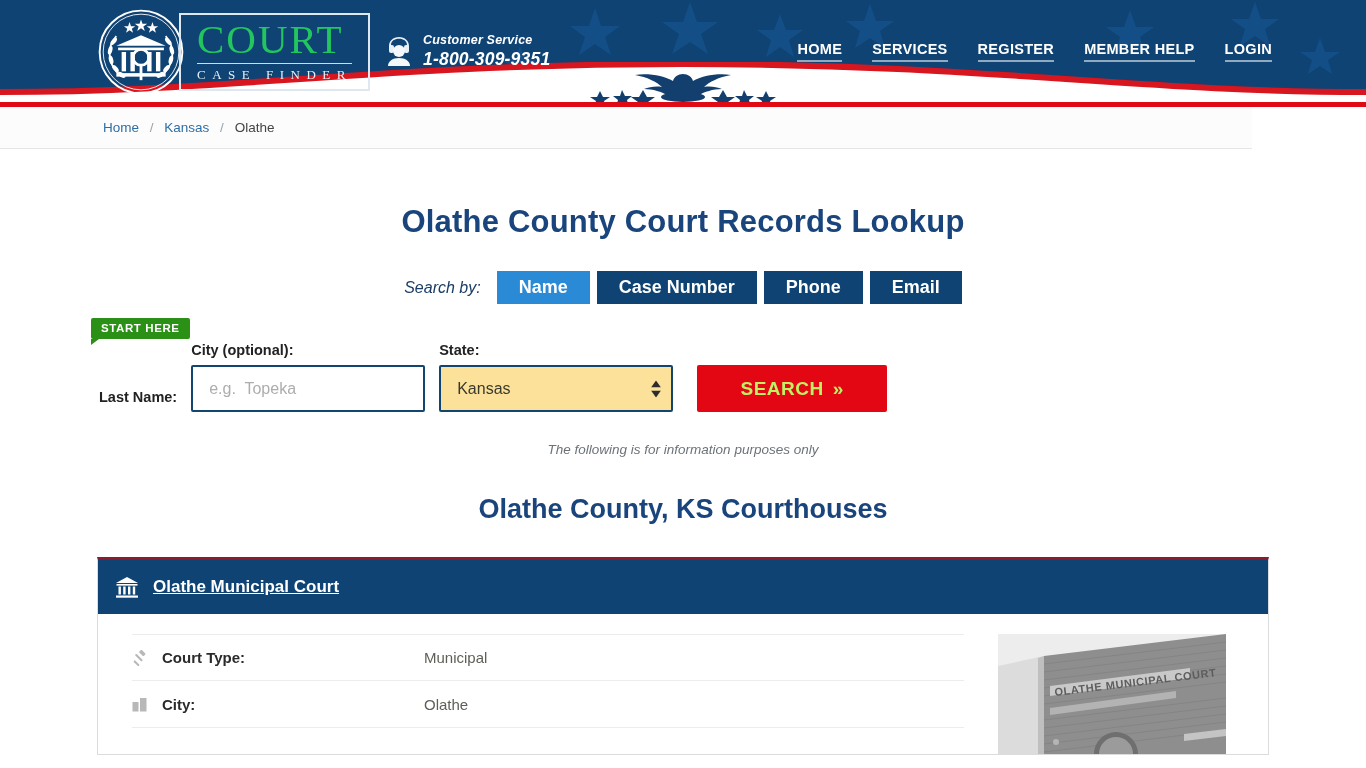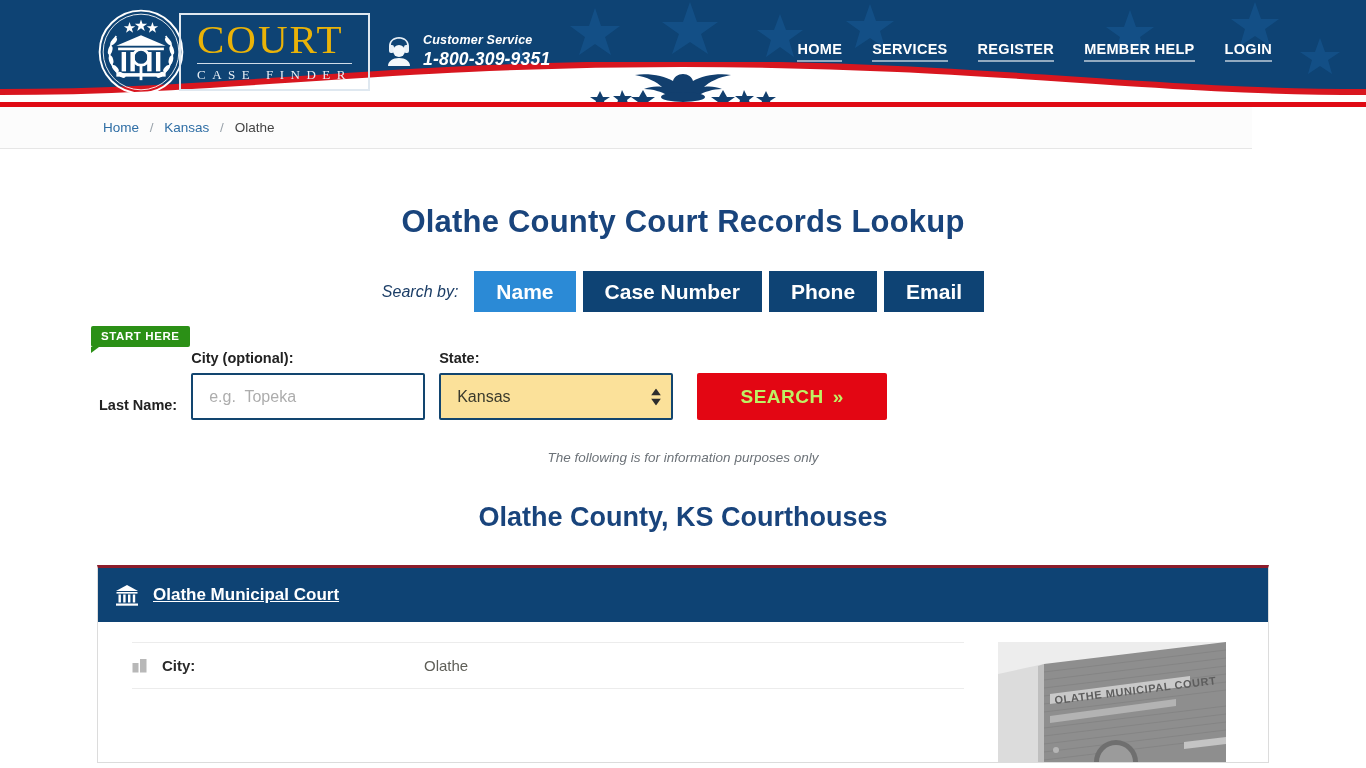--- a/index.html
+++ b/index.html
@@ -31,21 +31,21 @@
   }
   .seal { width: 88px; height: 88px; flex: none; }
   .logo-box {
     border: 2px solid #dfe8f0;
     padding: 4px 16px 6px 16px;
     margin-left: -6px;
   }
   .logo-court {
     font-family: "Liberation Serif", serif;
     font-size: 41px; letter-spacing: 2px;
-    color: #eab308; line-height: 1.0;
+    color: #22c55e; line-height: 1.0;
     font-weight: 400;
   }
   .logo-sub {
     border-top: 1px solid #cfdce8;
     margin-top: 3px; padding-top: 3px;
     font-family: "Liberation Serif", serif;
     font-size: 13px; letter-spacing: 6.5px;
     color: #e8eff6; text-align: center;
   }
 
@@ -106,22 +106,22 @@
     display: flex; align-items: center; justify-content: center;
     gap: 0; margin-top: 31px;
   }
   .searchby-label {
     font-size: 16px; font-weight: normal; font-style: italic;
     color: #1b3d66; margin-right: 16px;
   }
   .tabs { display: flex; gap: 7px; }
   .tab {
     background: #0e4374; color: #fff;
-    font-size: 21px; font-weight: bold;
-    padding: 8px 22px; height: 41px;
+    font-size: 18px; font-weight: bold;
+    padding: 8px 22px; height: 33px;
     display: flex; align-items: center; justify-content: center;
     cursor: pointer; border: none;
     font-family: "Liberation Sans", sans-serif;
   }
   .tab.active { background: #2b8ad6; }
 
   
   .form-zone { position: relative; margin-top: 8px; height: 110px; }
   .start-here {
     position: absolute; left: 91px; top: 6px;
@@ -428,20 +428,33 @@
         <rect x="17.8" y="11.5" width="2.4" height="8" fill="#ffffff"></rect>
         <rect x="1" y="20.5" width="22" height="2.2" fill="#ffffff"></rect>
       </svg>
       <a class="card-head-link" href="#">Olathe Municipal Court</a>
     </div>
 
     <div class="card-body">
 
       <div class="card-details">
 
+        <div class="det-row">
+          <span class="det-icon">
+            <svg width="16" height="16" viewBox="0 0 16 16">
+              <g fill="#b8b8b8">
+                <rect x="7.2" y="1.2" width="6.2" height="3.6" rx="1" transform="rotate(45 10.3 3)"></rect>
+                <rect x="2.2" y="6.6" width="9.4" height="2.1" rx="1" transform="rotate(45 6.9 7.6)"></rect>
+                <rect x="1" y="12.2" width="7" height="2" rx="1" transform="rotate(45 4.5 13.2)"></rect>
+              </g>
+            </svg>
+          </span>
+          <span class="det-label">Court Type:</span>
+          <span class="det-value">Municipal</span>
+        </div>
 
 
         <div class="det-row">
           <span class="det-icon">
             <svg width="15" height="15" viewBox="0 0 15 15">
               <g fill="#b8b8b8">
                 <rect x="0.5" y="5" width="6" height="9.5"></rect>
                 <rect x="8" y="1" width="6.5" height="13.5"></rect>
               </g>
             </svg>

